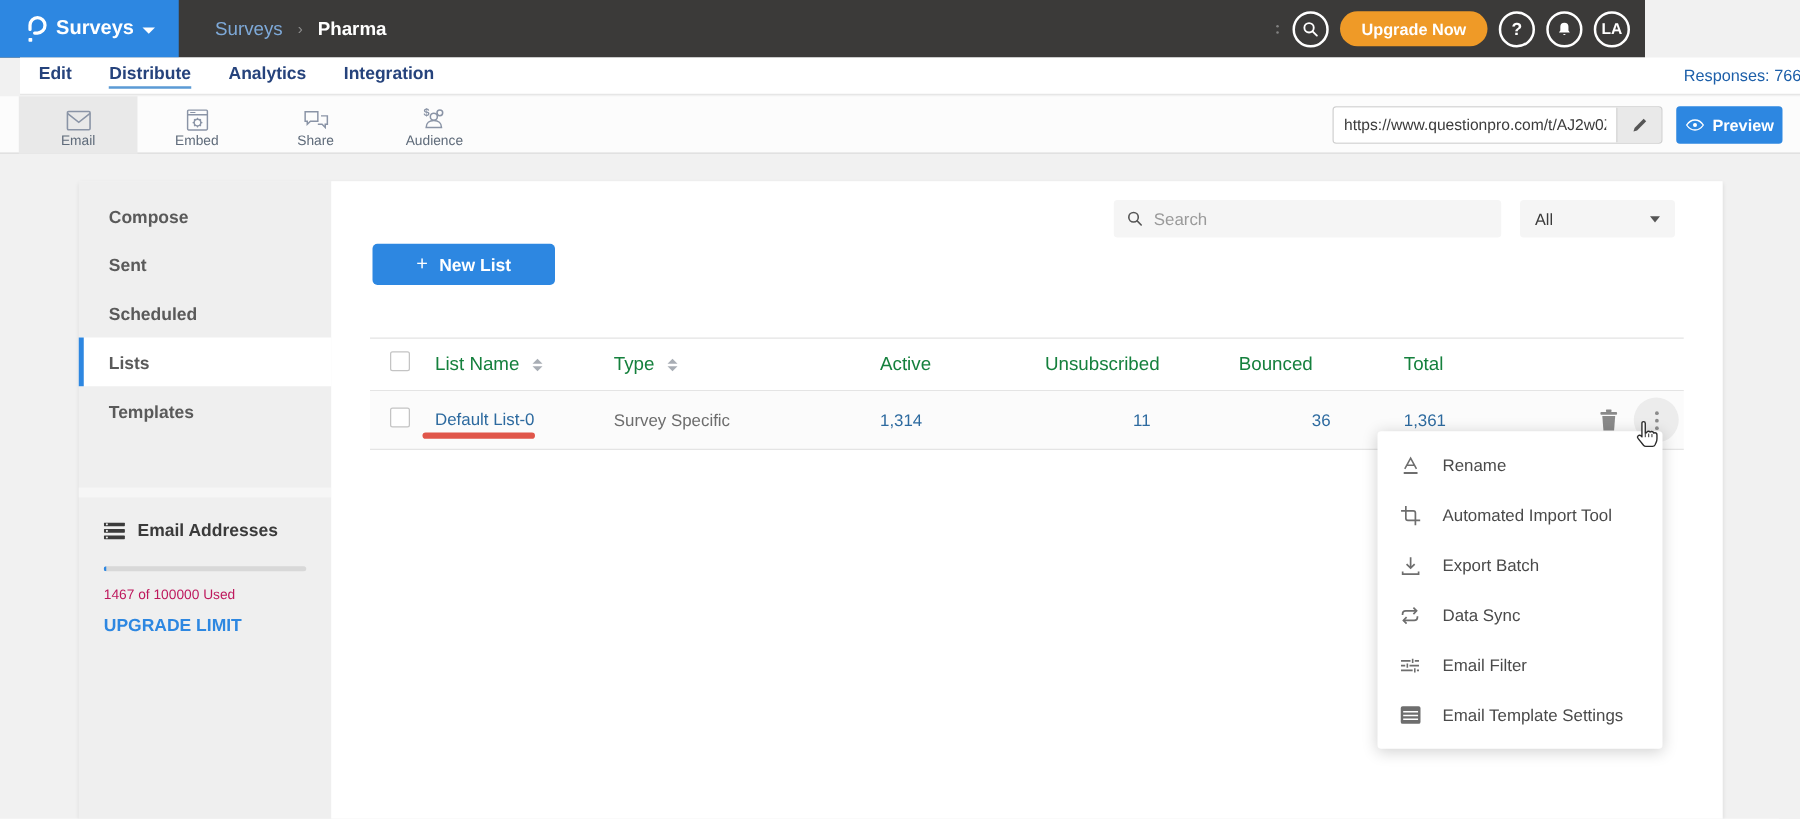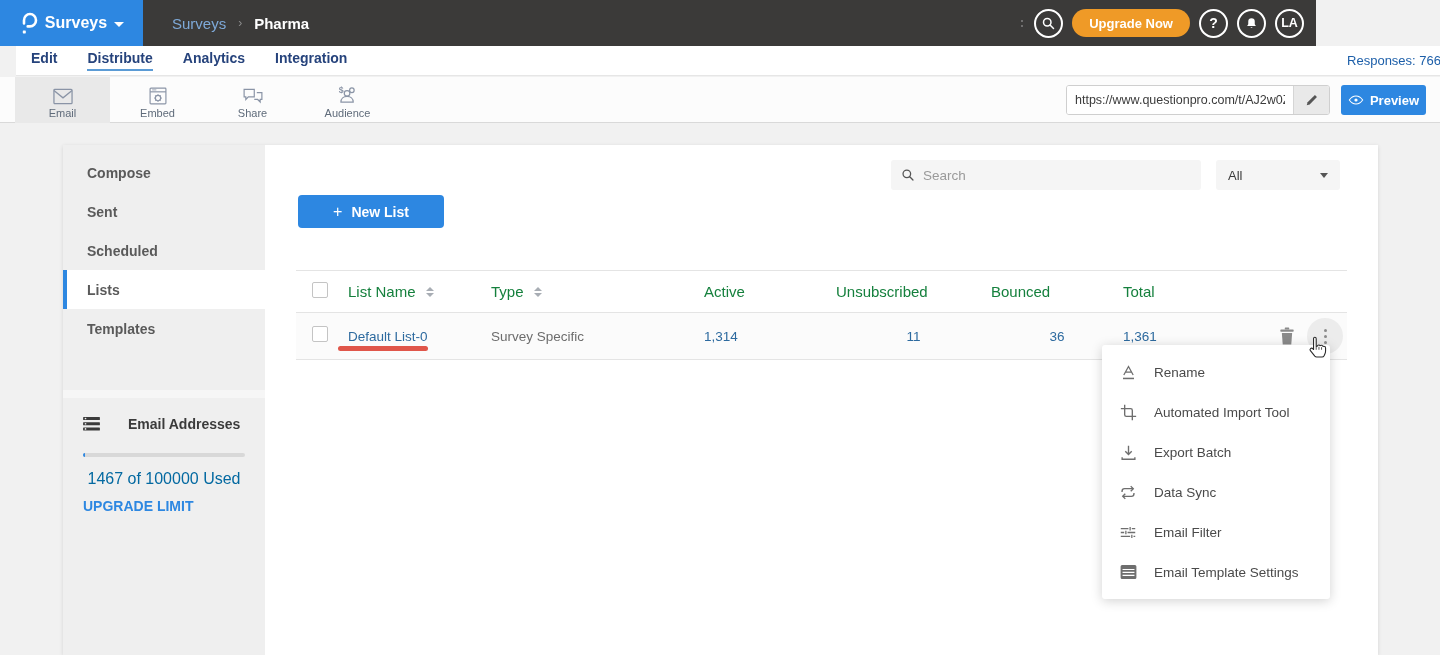--- a/index.html
+++ b/index.html
@@ -44,24 +44,24 @@
   .preview-btn { margin-left:11px; width:85px; height:30px; background:#2d87e1; border:none; border-radius:3px; color:#fff; font-size:13px; font-weight:700; font-family:inherit; cursor:pointer; display:flex; align-items:center; justify-content:center; gap:6px; }
 
   
   .content-card { position:absolute; left:63px; top:145px; width:1315px; height:510px; display:flex; box-shadow:0 1px 4px rgba(0,0,0,.12); }
   .sidebar { width:202px; background:#efefef; flex-shrink:0; }
   .sb-nav { padding-top:8px;font-weight:bold; }
   .sb-item { height:39px; display:flex; align-items:center; padding-left:20px; font-size:14px; color:#5a5a5a; cursor:pointer; border-left:4px solid transparent; }
   .sb-item.active { background:#fff; border-left-color:#2d87e1; }
   .sb-gap { height:8px; background:#f6f6f6; margin-top:42px; }
   .sb-email { padding:18px 20px 0 20px; }
-  .sb-email-title { display:flex; align-items:center; gap:28px; font-size:14px; font-weight:700; color:#3b3b3b; }
+  .sb-email-title { display:flex; align-items:flex-end; gap:10px; font-size:14px; font-weight:700; color:#3b3b3b; }
   .sb-progress { margin-top:21px; height:4px; background:#d8d8d8; border-radius:2px; overflow:hidden; }
   .sb-progress-fill { height:100%; background:#2d87e1; }
-  .sb-usage { margin-top:13px; font-size:16px; color:#0369a1;text-align:center; }
+  .sb-usage { margin-top:13px; font-size:11px; color:#be185d; }
   .sb-upgrade { margin-top:10px; font-size:14px; font-weight:700; color:#2d87e1; cursor:pointer; display:inline-block; }
 
   .main-panel { flex:1; background:#fff; position:relative; }
   .search-box { position:absolute; left:626px; top:15px; width:310px; height:30px; background:#f5f5f5; border-radius:3px; display:flex; align-items:center; padding:0 10px; }
   .search-box input { border:none; outline:none; background:transparent; font-family:inherit; font-size:13.5px; color:#3b3b3b; margin-left:8px; flex:1; }
   .search-box input::placeholder { color:#9a9a9a; }
   .filter-dd { position:absolute; left:951px; top:15px; width:124px; height:30px; background:#f5f5f5; border-radius:3px; display:flex; align-items:center; padding:0 12px; font-size:13px; color:#3b3b3b; cursor:pointer; }
   .filter-dd .dd-caret { margin-left:auto; width:0; height:0; border-left:4px solid transparent; border-right:4px solid transparent; border-top:5px solid #555; }
   .new-list-btn { position:absolute; left:33px; top:50px; width:146px; height:33px; background:#2d87e1; border:none; border-radius:4px; color:#fff; font-size:14px; font-weight:700; font-family:inherit; cursor:pointer; display:flex; align-items:center; justify-content:center; gap:9px; }
   .new-list-btn .plus { font-size:16px; font-weight:400; }

